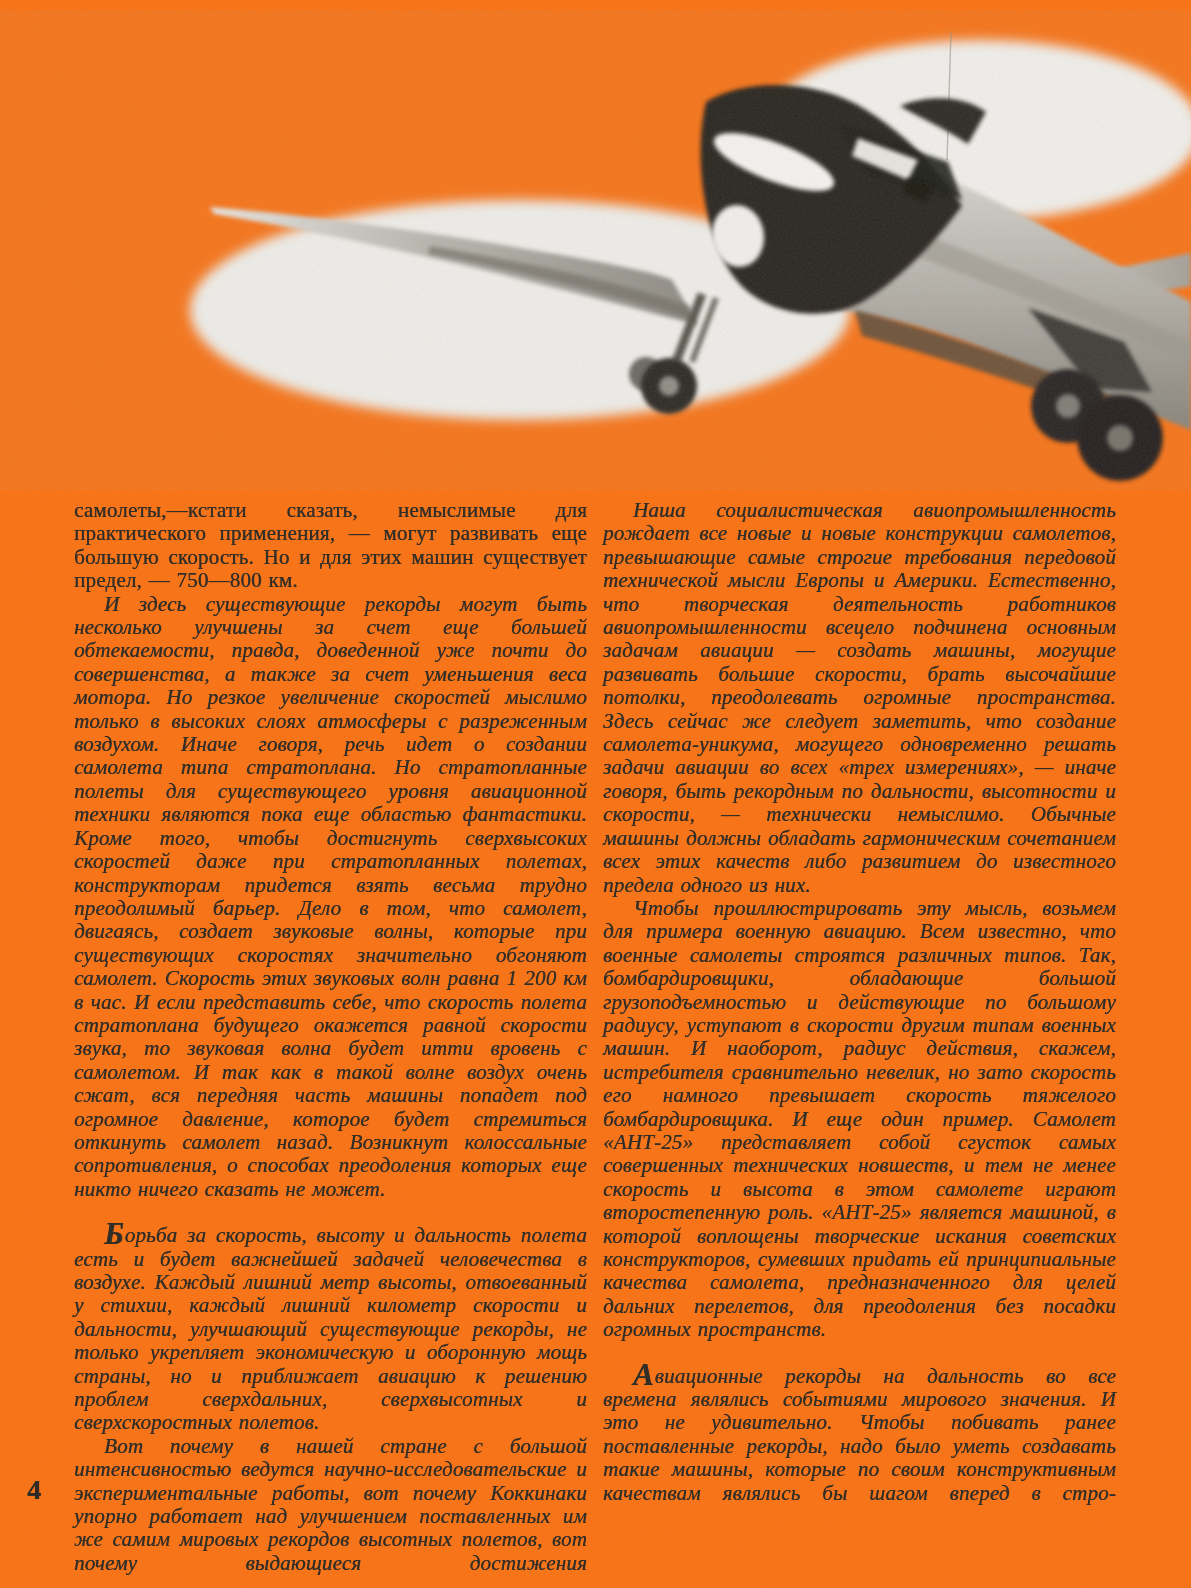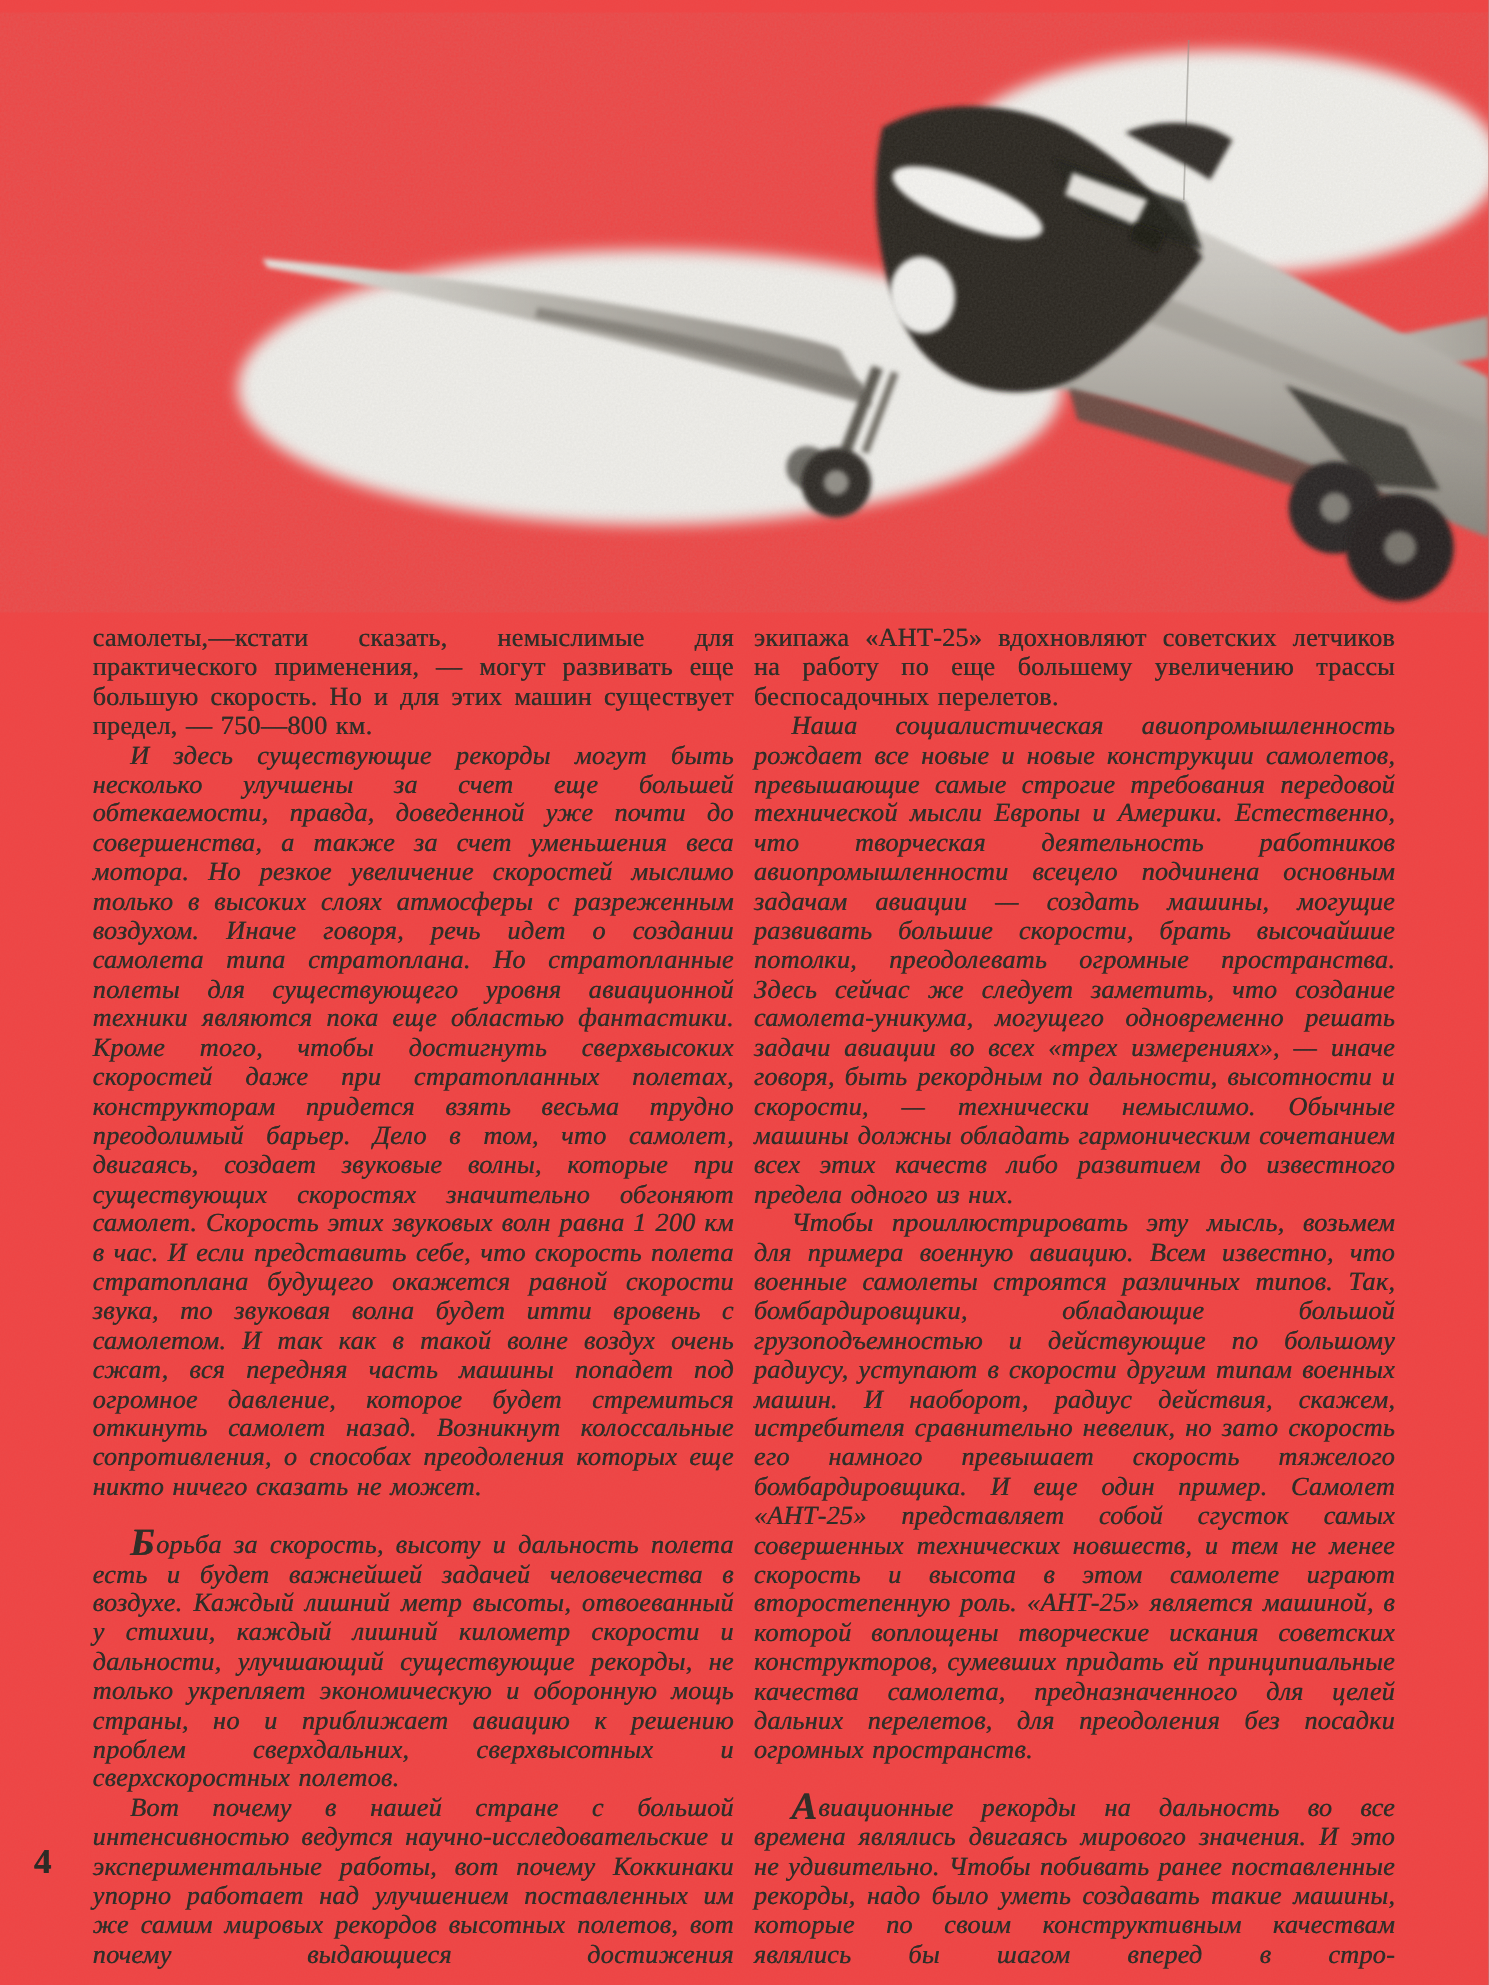--- a/index.html
+++ b/index.html
@@ -1,20 +1,20 @@
 <!DOCTYPE html>
 <html><head>
 <meta charset="utf-8">
 <style>
   html,body{margin:0;padding:0;background:#9a9a9a;}
   .page{
     position:relative;
     width:1191px;height:1588px;
     margin:0 auto;
-    background:#ef4444;
+    background:#f97316;
     overflow:hidden;
     font-family:"Liberation Serif", serif;
     color:#2e2b25;
   }
   .photo{
     position:absolute;top:10px;left:0;width:1191px;height:480px;
   }
   .photo svg{display:block;width:100%;height:100%;}
   .grain-layer{
     position:absolute;inset:0;z-index:6;pointer-events:none;
@@ -125,24 +125,23 @@
   </div>
 
   <div class="col col-left">
     <p>самолеты,—кстати сказать, немыслимые для практического применения, — могут развивать еще большую скорость. Но и для этих машин существует предел, — 750—800 км.</p>
     <p class="ind">И здесь существующие рекорды могут быть несколько улучшены за счет еще большей обтекаемости, правда, доведенной уже почти до совершенства, а также за счет уменьшения веса мотора. Но резкое увеличение скоростей мыслимо только в высоких слоях атмосферы с разреженным воздухом. Иначе говоря, речь идет о создании самолета типа стратоплана. Но стратопланные полеты для существующего уровня авиационной техники являются пока еще областью фантастики. Кроме того, чтобы достигнуть сверхвысоких скоростей даже при стратопланных полетах, конструкторам придется взять весьма трудно преодолимый барьер. Дело в том, что самолет, двигаясь, создает звуковые волны, которые при существующих скоростях значительно обгоняют самолет. Скорость этих звуковых волн равна 1 200 км в час. И если представить себе, что скорость полета стратоплана будущего окажется равной скорости звука, то звуковая волна будет итти вровень с самолетом. И так как в такой волне воздух очень сжат, вся передняя часть машины попадет под огромное давление, которое будет стремиться откинуть самолет назад. Возникнут колоссальные сопротивления, о способах преодоления которых еще никто ничего сказать не может.</p>
     <p class="ind sect"><span class="init">Б</span><span>орьба за скорость, высоту и дальность полета есть и будет важнейшей задачей человечества в воздухе. Каждый лишний метр высоты, отвоеванный у стихии, каждый лишний километр скорости и дальности, улучшающий существующие рекорды, не только укрепляет экономическую и оборонную мощь страны, но и приближает авиацию к решению проблем сверхдальних, сверхвысотных и сверхскоростных полетов.</span></p>
     <p class="ind runon">Вот почему в нашей стране с большой интенсивностью ведутся научно-исследовательские и экспериментальные работы, вот почему Коккинаки упорно работает над улучшением поставленных им же самим мировых рекордов высотных полетов, вот почему выдающиеся достижения</p>
   </div>
 
   <div class="col col-right">
-    <p>экипажа «АНТ-25» вдохновляют советских летчиков на работу по еще большему увеличению трассы беспосадочных перелетов.</p>
     <p class="ind">Наша социалистическая авиопромышленность рождает все новые и новые конструкции самолетов, превышающие самые строгие требования передовой технической мысли Европы и Америки. Естественно, что творческая деятельность работников авиопромышленности всецело подчинена основным задачам авиации — создать машины, могущие развивать большие скорости, брать высочайшие потолки, преодолевать огромные пространства. Здесь сейчас же следует заметить, что создание самолета-уникума, могущего одновременно решать задачи авиации во всех «трех измерениях», — иначе говоря, быть рекордным по дальности, высотности и скорости, — технически немыслимо. Обычные машины должны обладать гармоническим сочетанием всех этих качеств либо развитием до известного предела одного из них.</p>
     <p class="ind">Чтобы проиллюстрировать эту мысль, возьмем для примера военную авиацию. Всем известно, что военные самолеты строятся различных типов. Так, бомбардировщики, обладающие большой грузоподъемностью и действующие по большому радиусу, уступают в скорости другим типам военных машин. И наоборот, радиус действия, скажем, истребителя сравнительно невелик, но зато скорость его намного превышает скорость тяжелого бомбардировщика. И еще один пример. Самолет «АНТ-25» представляет собой сгусток самых совершенных технических новшеств, и тем не менее скорость и высота в этом самолете играют второстепенную роль. «АНТ-25» является машиной, в которой воплощены творческие искания советских конструкторов, сумевших придать ей принципиальные качества самолета, предназначенного для целей дальних перелетов, для преодоления без посадки огромных пространств.</p>
-    <p class="ind sect runon"><span class="init">А</span><span>виационные рекорды на дальность во все времена являлись двигаясь мирового значения. И это не удивительно. Чтобы побивать ранее поставленные рекорды, надо было уметь создавать такие машины, которые по своим конструктивным качествам являлись бы шагом вперед в стро-</span></p>
+    <p class="ind sect runon"><span class="init">А</span><span>виационные рекорды на дальность во все времена являлись событиями мирового значения. И это не удивительно. Чтобы побивать ранее поставленные рекорды, надо было уметь создавать такие машины, которые по своим конструктивным качествам являлись бы шагом вперед в стро-</span></p>
   </div>
 
   <div class="page-number">4</div>
 
   <svg class="grain-layer" viewBox="0 0 1191 1588" preserveAspectRatio="none" xmlns="http://www.w3.org/2000/svg">
     <defs>
       <filter id="papergrain">
         <feTurbulence type="fractalNoise" baseFrequency="0.8" numOctaves="2" stitchTiles="stitch" result="n"></feTurbulence>
         <feColorMatrix in="n" type="matrix" values="0 0 0 0 0.40  0 0 0 0 0.39  0 0 0 0 0.36  0 0 0 0.10 0"></feColorMatrix>
       </filter>

